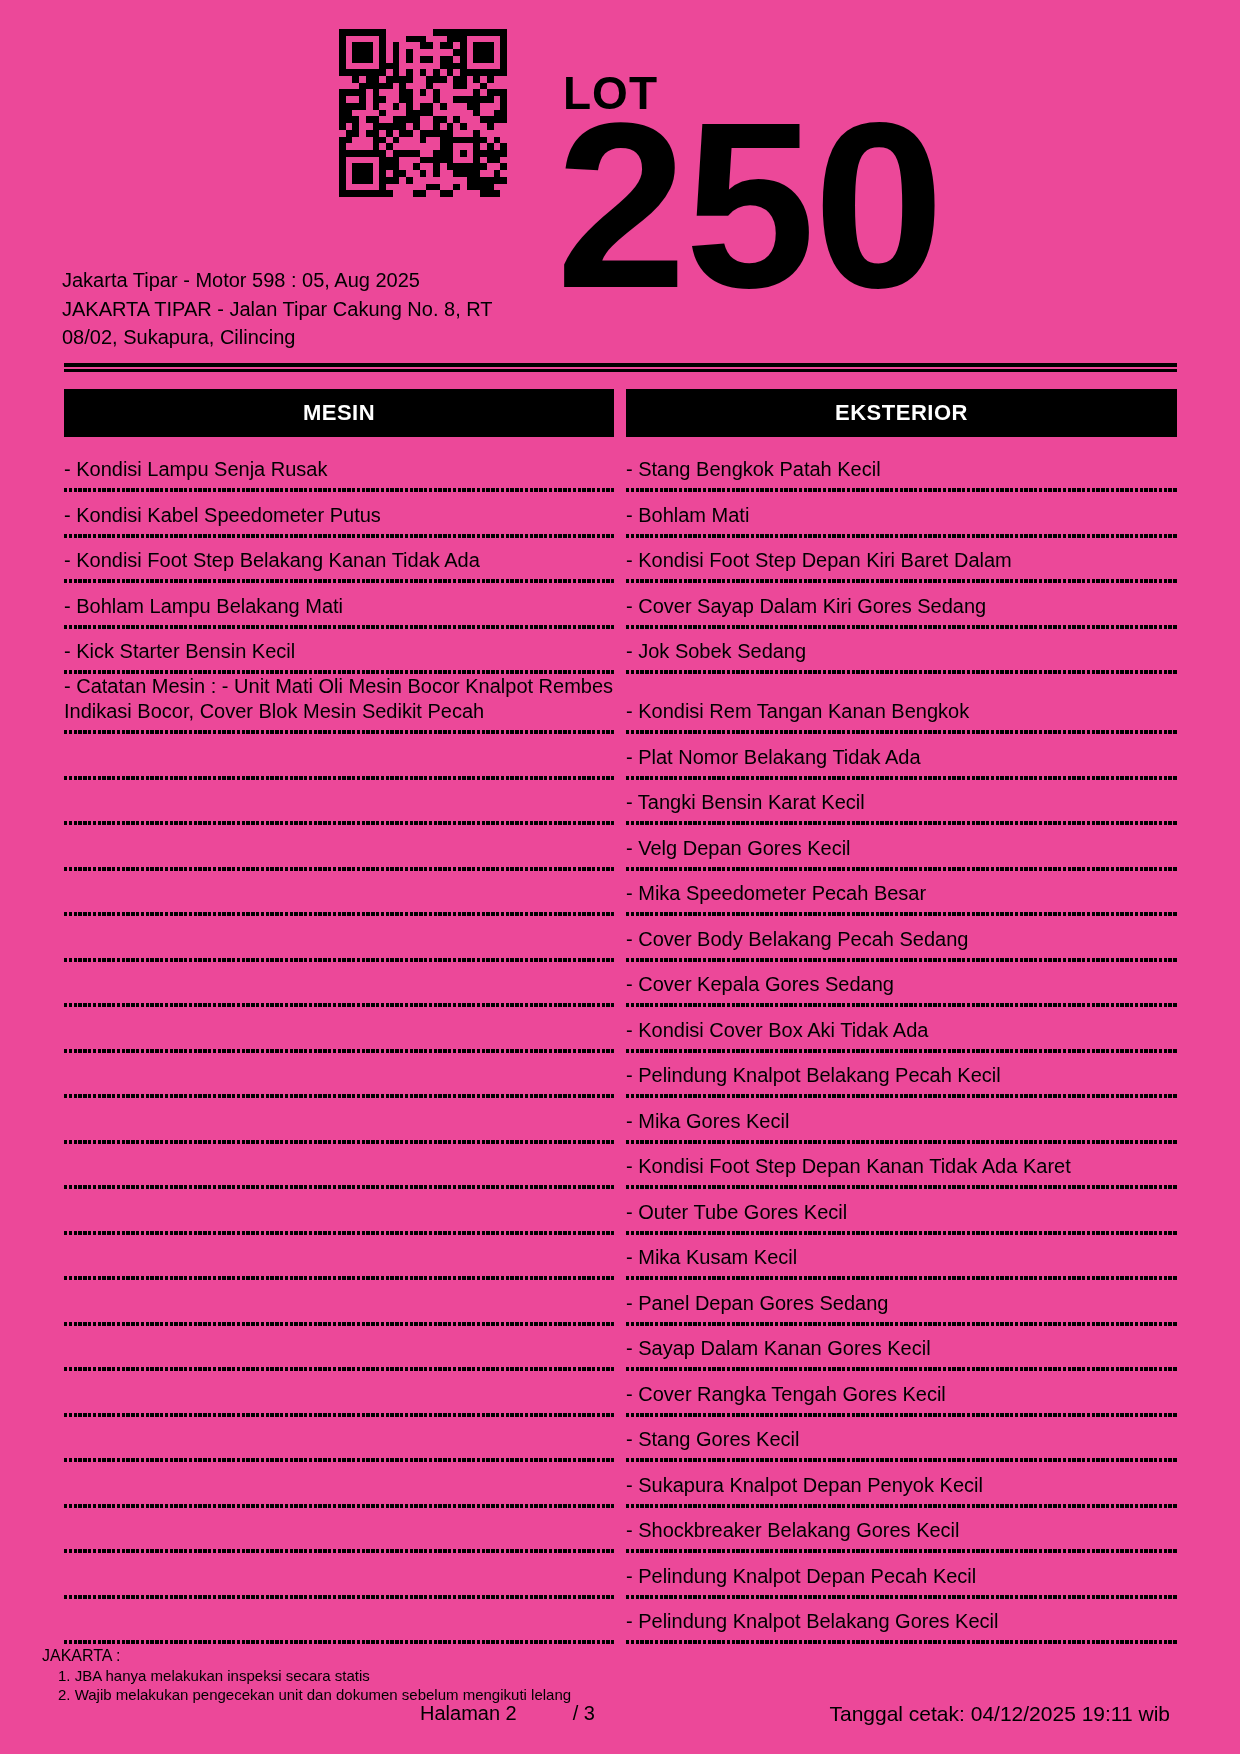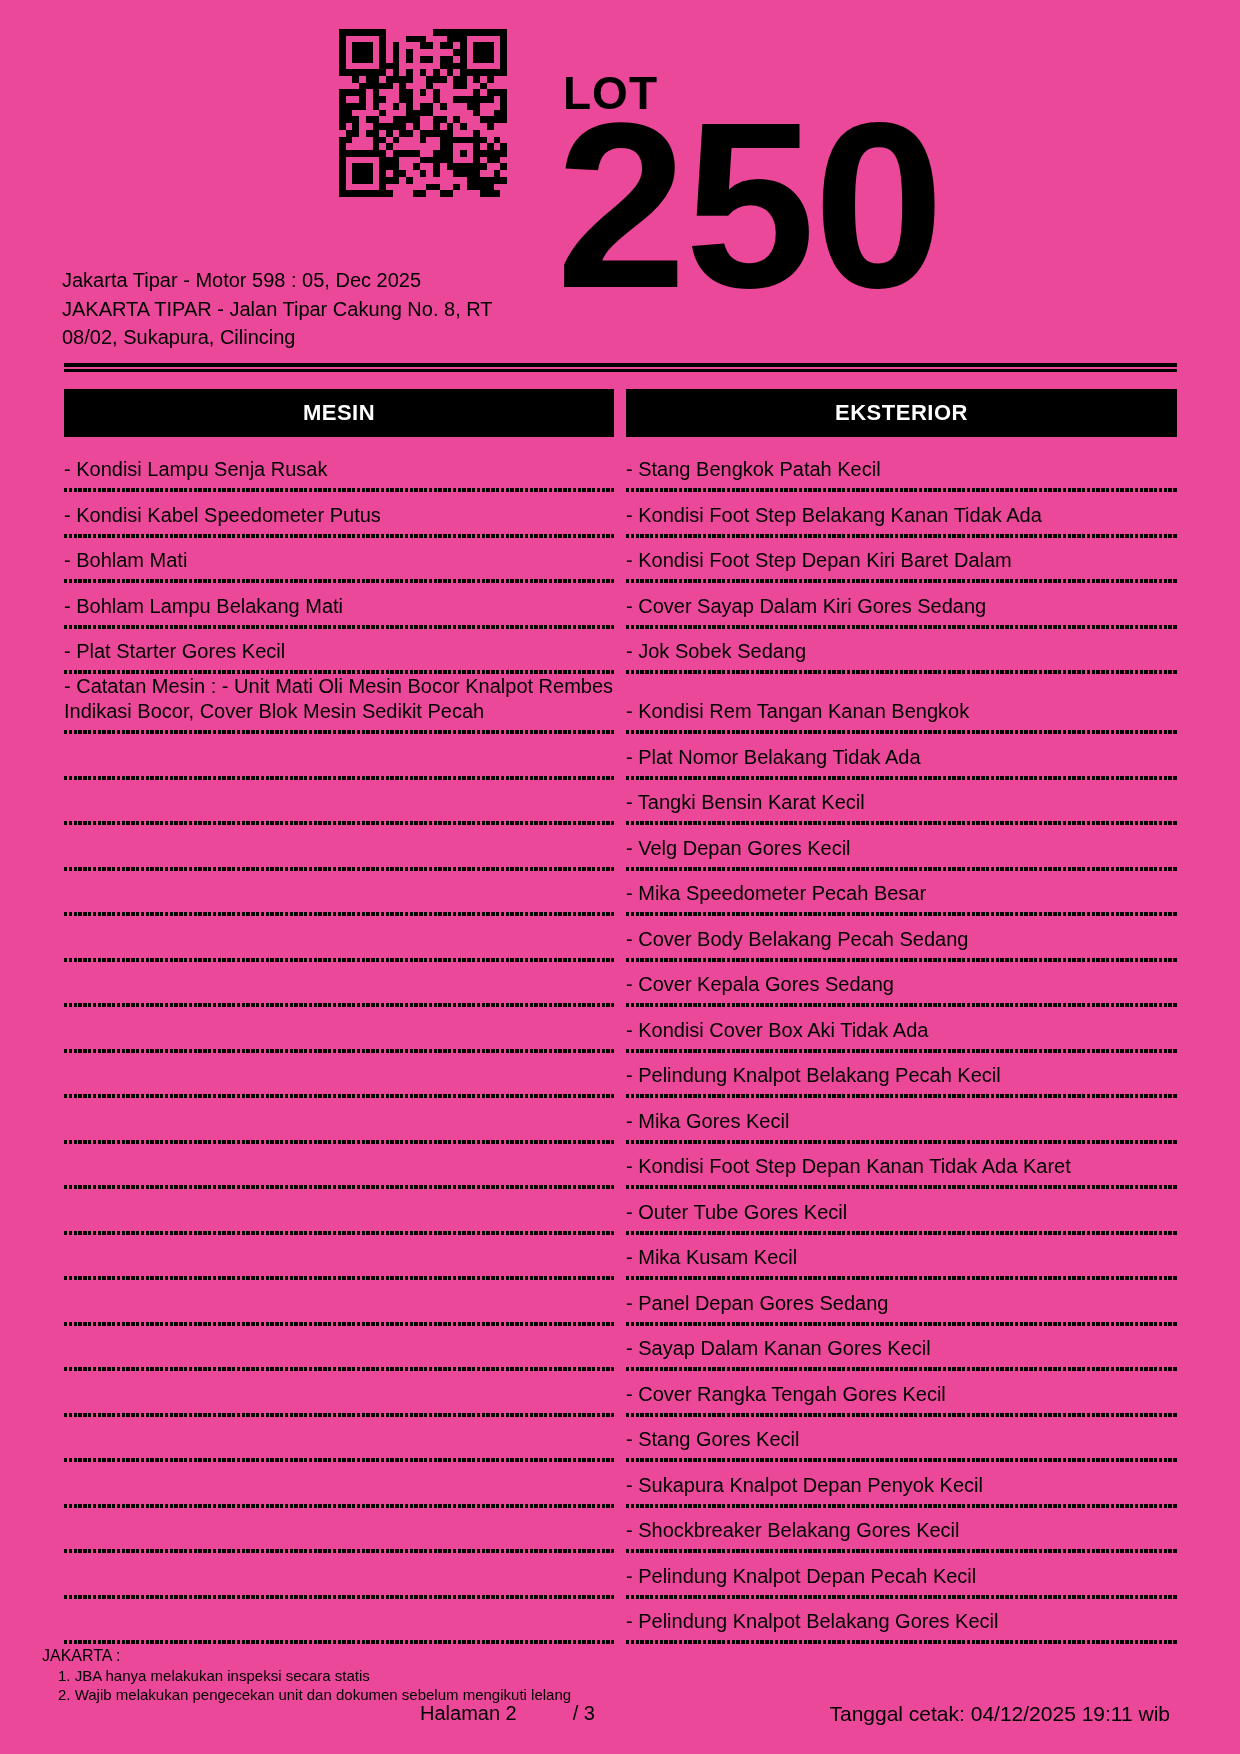--- a/index.html
+++ b/index.html
@@ -420,46 +420,46 @@
         <rect x="21" y="24" width="1" height="1"></rect>
         <rect x="22" y="24" width="1" height="1"></rect>
         <rect x="23" y="24" width="1" height="1"></rect>
       </svg>
   </div>
 
   <div class="lot-label">LOT</div>
   <div class="lot-number">250</div>
 
   <div class="address">
-    <div>Jakarta Tipar - Motor 598 : 05, Dec 2025</div>
+    <div>Jakarta Tipar - Motor 598 : 05, Aug 2025</div>
     <div>JAKARTA TIPAR - Jalan Tipar Cakung No. 8, RT 08/02, Sukapura, Cilincing</div>
   </div>
 
   <div class="double-rule"></div>
 
   <div class="bars">
     <div class="bar">MESIN</div>
     <div></div>
     <div class="bar">EKSTERIOR</div>
   </div>
 
   <div class="rows" id="rows">
       <div class="cell item">- Kondisi Lampu Senja Rusak</div>
       <div class="cell gap"></div>
       <div class="cell item">- Stang Bengkok Patah Kecil</div>
       <div class="cell item">- Kondisi Kabel Speedometer Putus</div>
       <div class="cell gap"></div>
+      <div class="cell item">- Bohlam Mati</div>
       <div class="cell item">- Kondisi Foot Step Belakang Kanan Tidak Ada</div>
-      <div class="cell item">- Bohlam Mati</div>
       <div class="cell gap"></div>
       <div class="cell item">- Kondisi Foot Step Depan Kiri Baret Dalam</div>
       <div class="cell item">- Bohlam Lampu Belakang Mati</div>
       <div class="cell gap"></div>
       <div class="cell item">- Cover Sayap Dalam Kiri Gores Sedang</div>
-      <div class="cell item">- Plat Starter Gores Kecil</div>
+      <div class="cell item">- Kick Starter Bensin Kecil</div>
       <div class="cell gap"></div>
       <div class="cell item">- Jok Sobek Sedang</div>
       <div class="cell item">- Catatan Mesin :  - Unit Mati Oli Mesin Bocor Knalpot Rembes Indikasi Bocor, Cover Blok Mesin Sedikit Pecah</div>
       <div class="cell gap"></div>
       <div class="cell item">- Kondisi Rem Tangan Kanan Bengkok</div>
       <div class="cell item"></div>
       <div class="cell gap"></div>
       <div class="cell item">- Plat Nomor Belakang Tidak Ada</div>
       <div class="cell item"></div>
       <div class="cell gap"></div>

